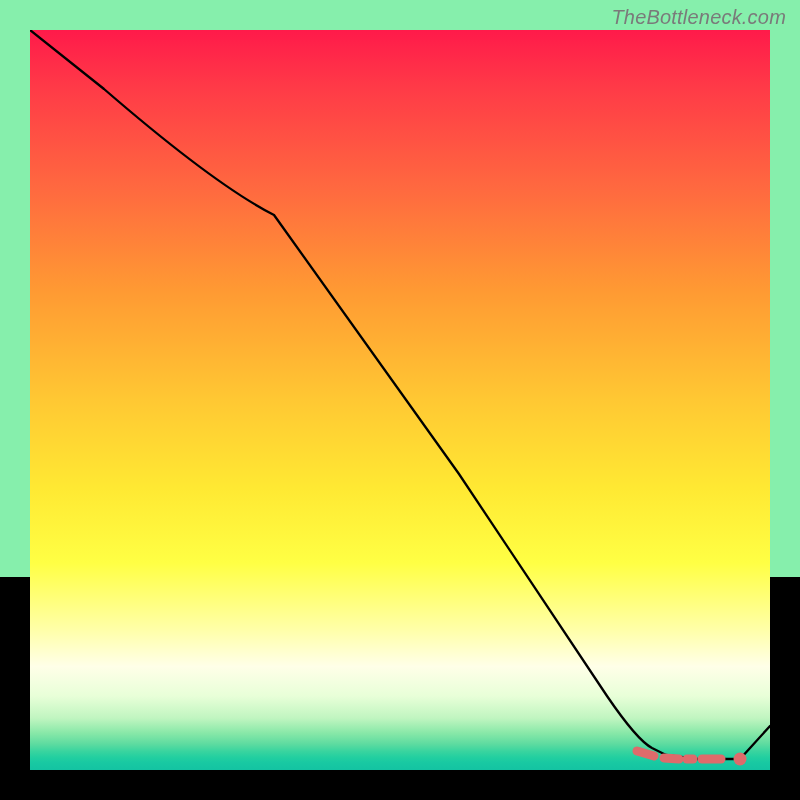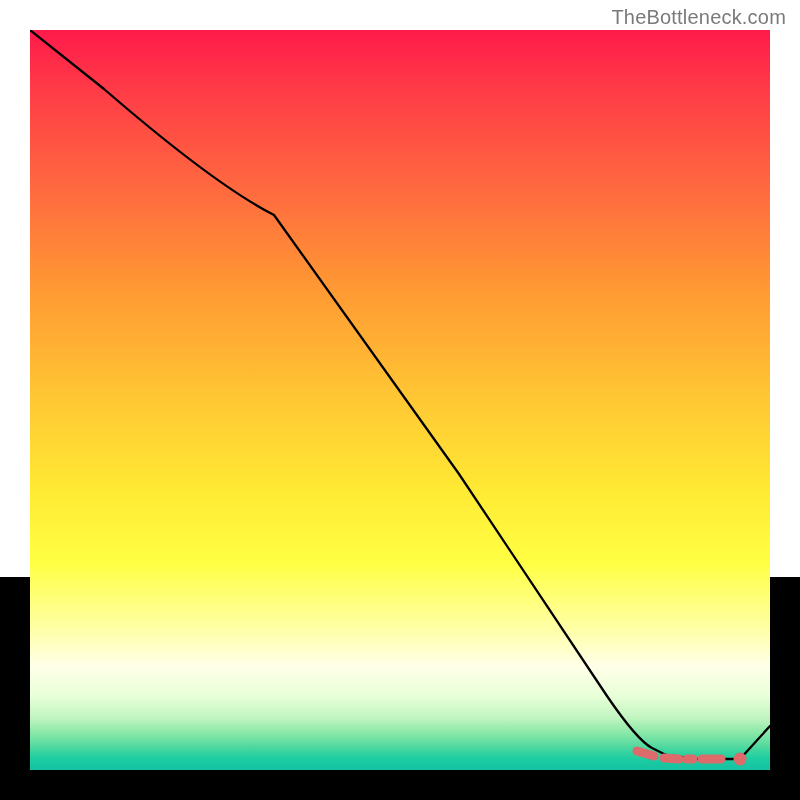--- a/index.html
+++ b/index.html
@@ -8,21 +8,22 @@
     width: 800px;
     height: 800px;
     background: #000;
     overflow: hidden;
     font-family: Arial, Helvetica, sans-serif;
   }
   .container {
     position: relative;
     width: 800px;
     height: 577px;
-    background: #ffffff;
+    background: #86efac;
+    font-style: italic;
   }
   .plot-area {
     position: absolute;
     left: 30px;
     top: 30px;
     width: 740px;
     height: 740px;
     background: linear-gradient(to bottom,
       #ff1a4a 0%,
       #ff3b47 8%,

